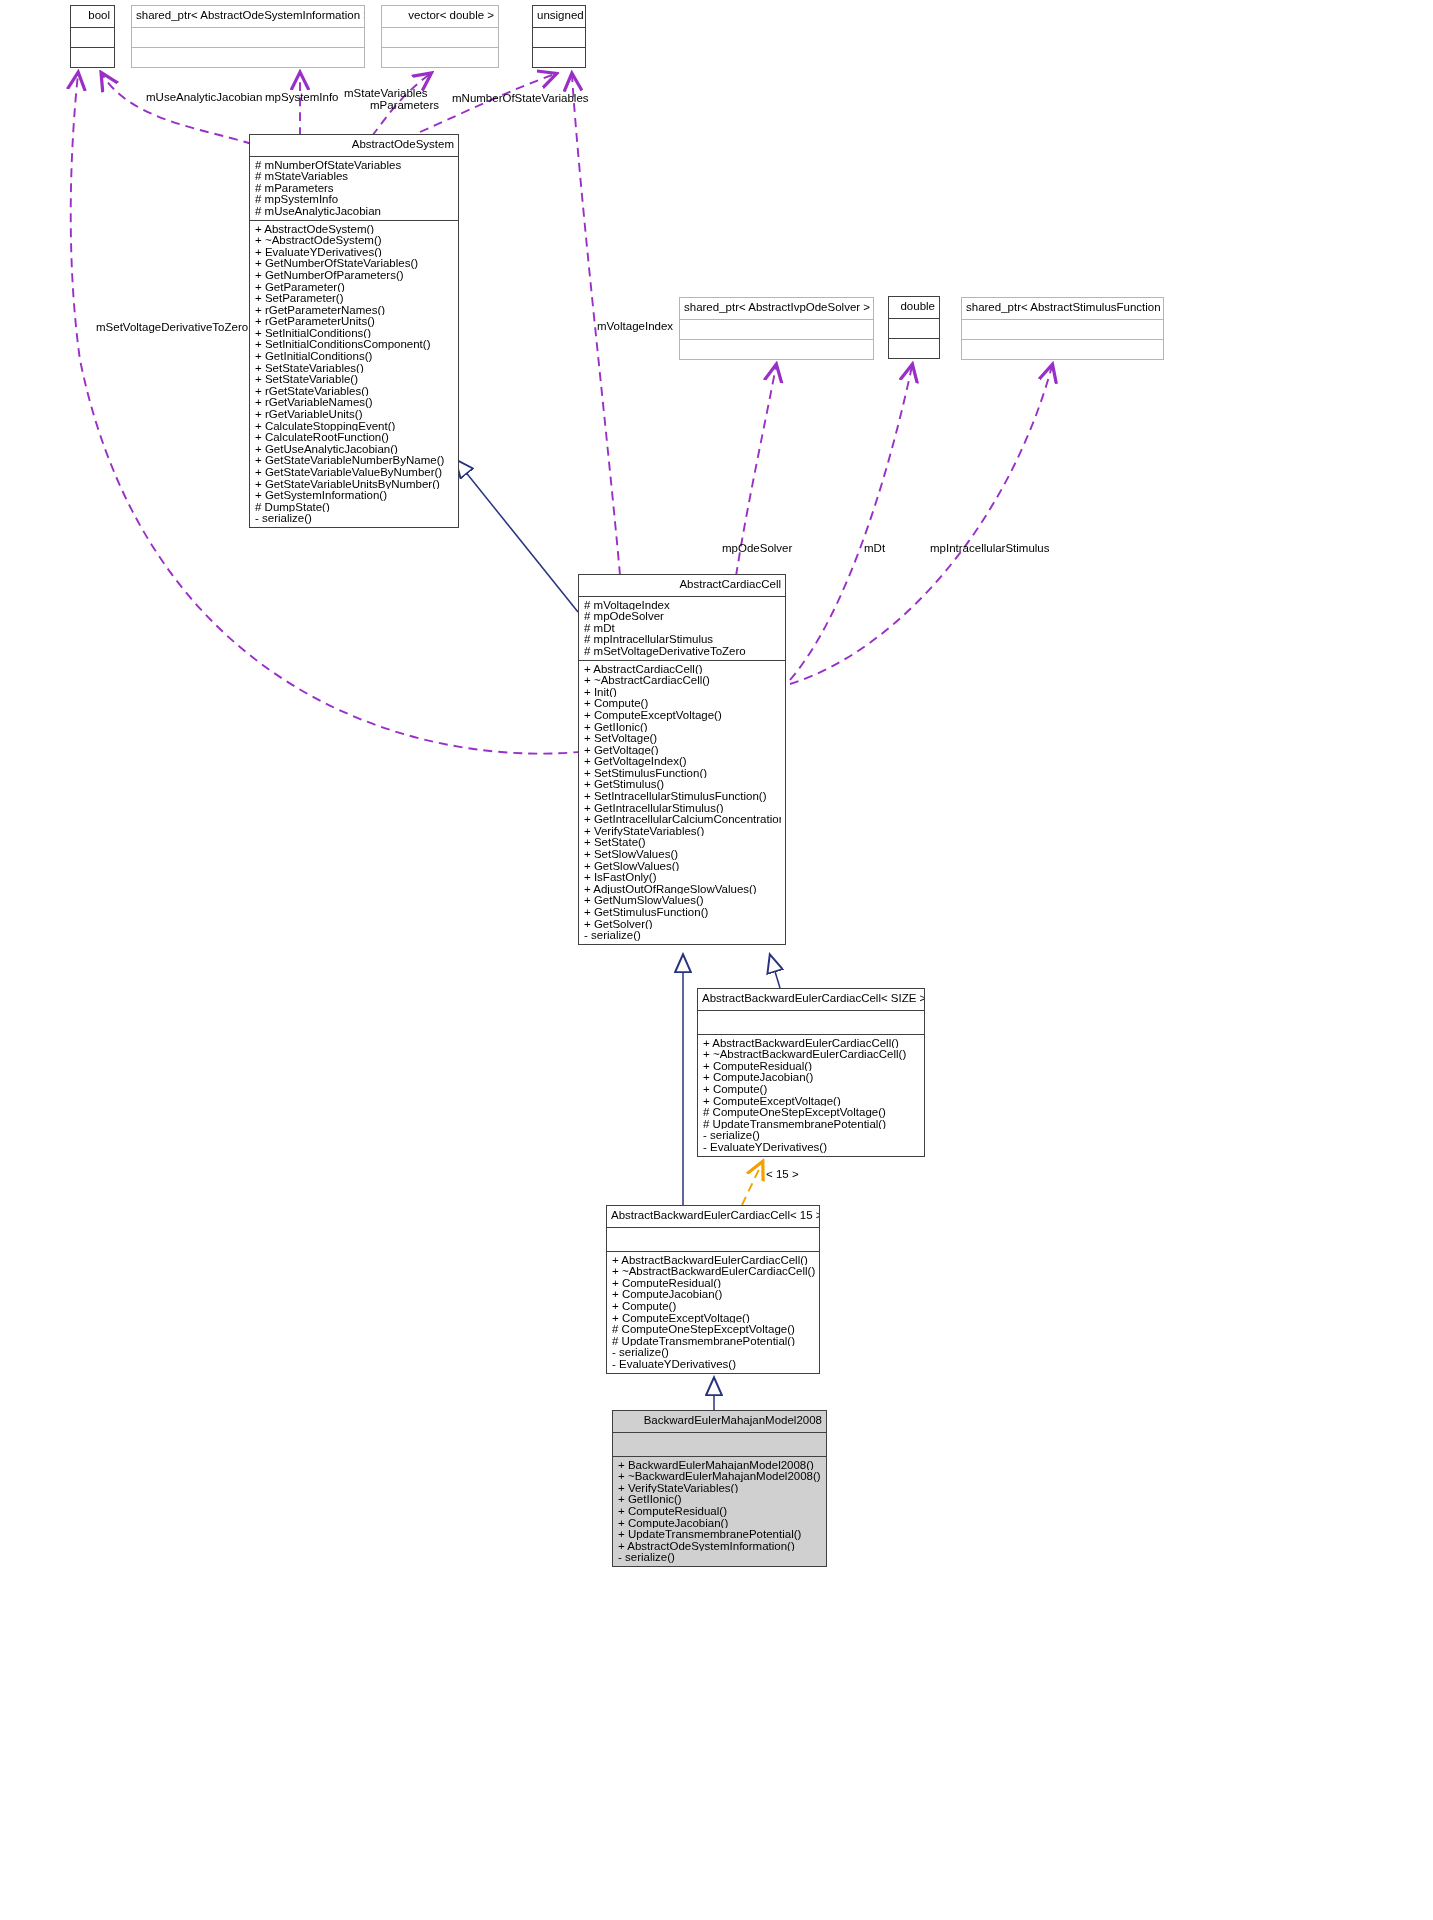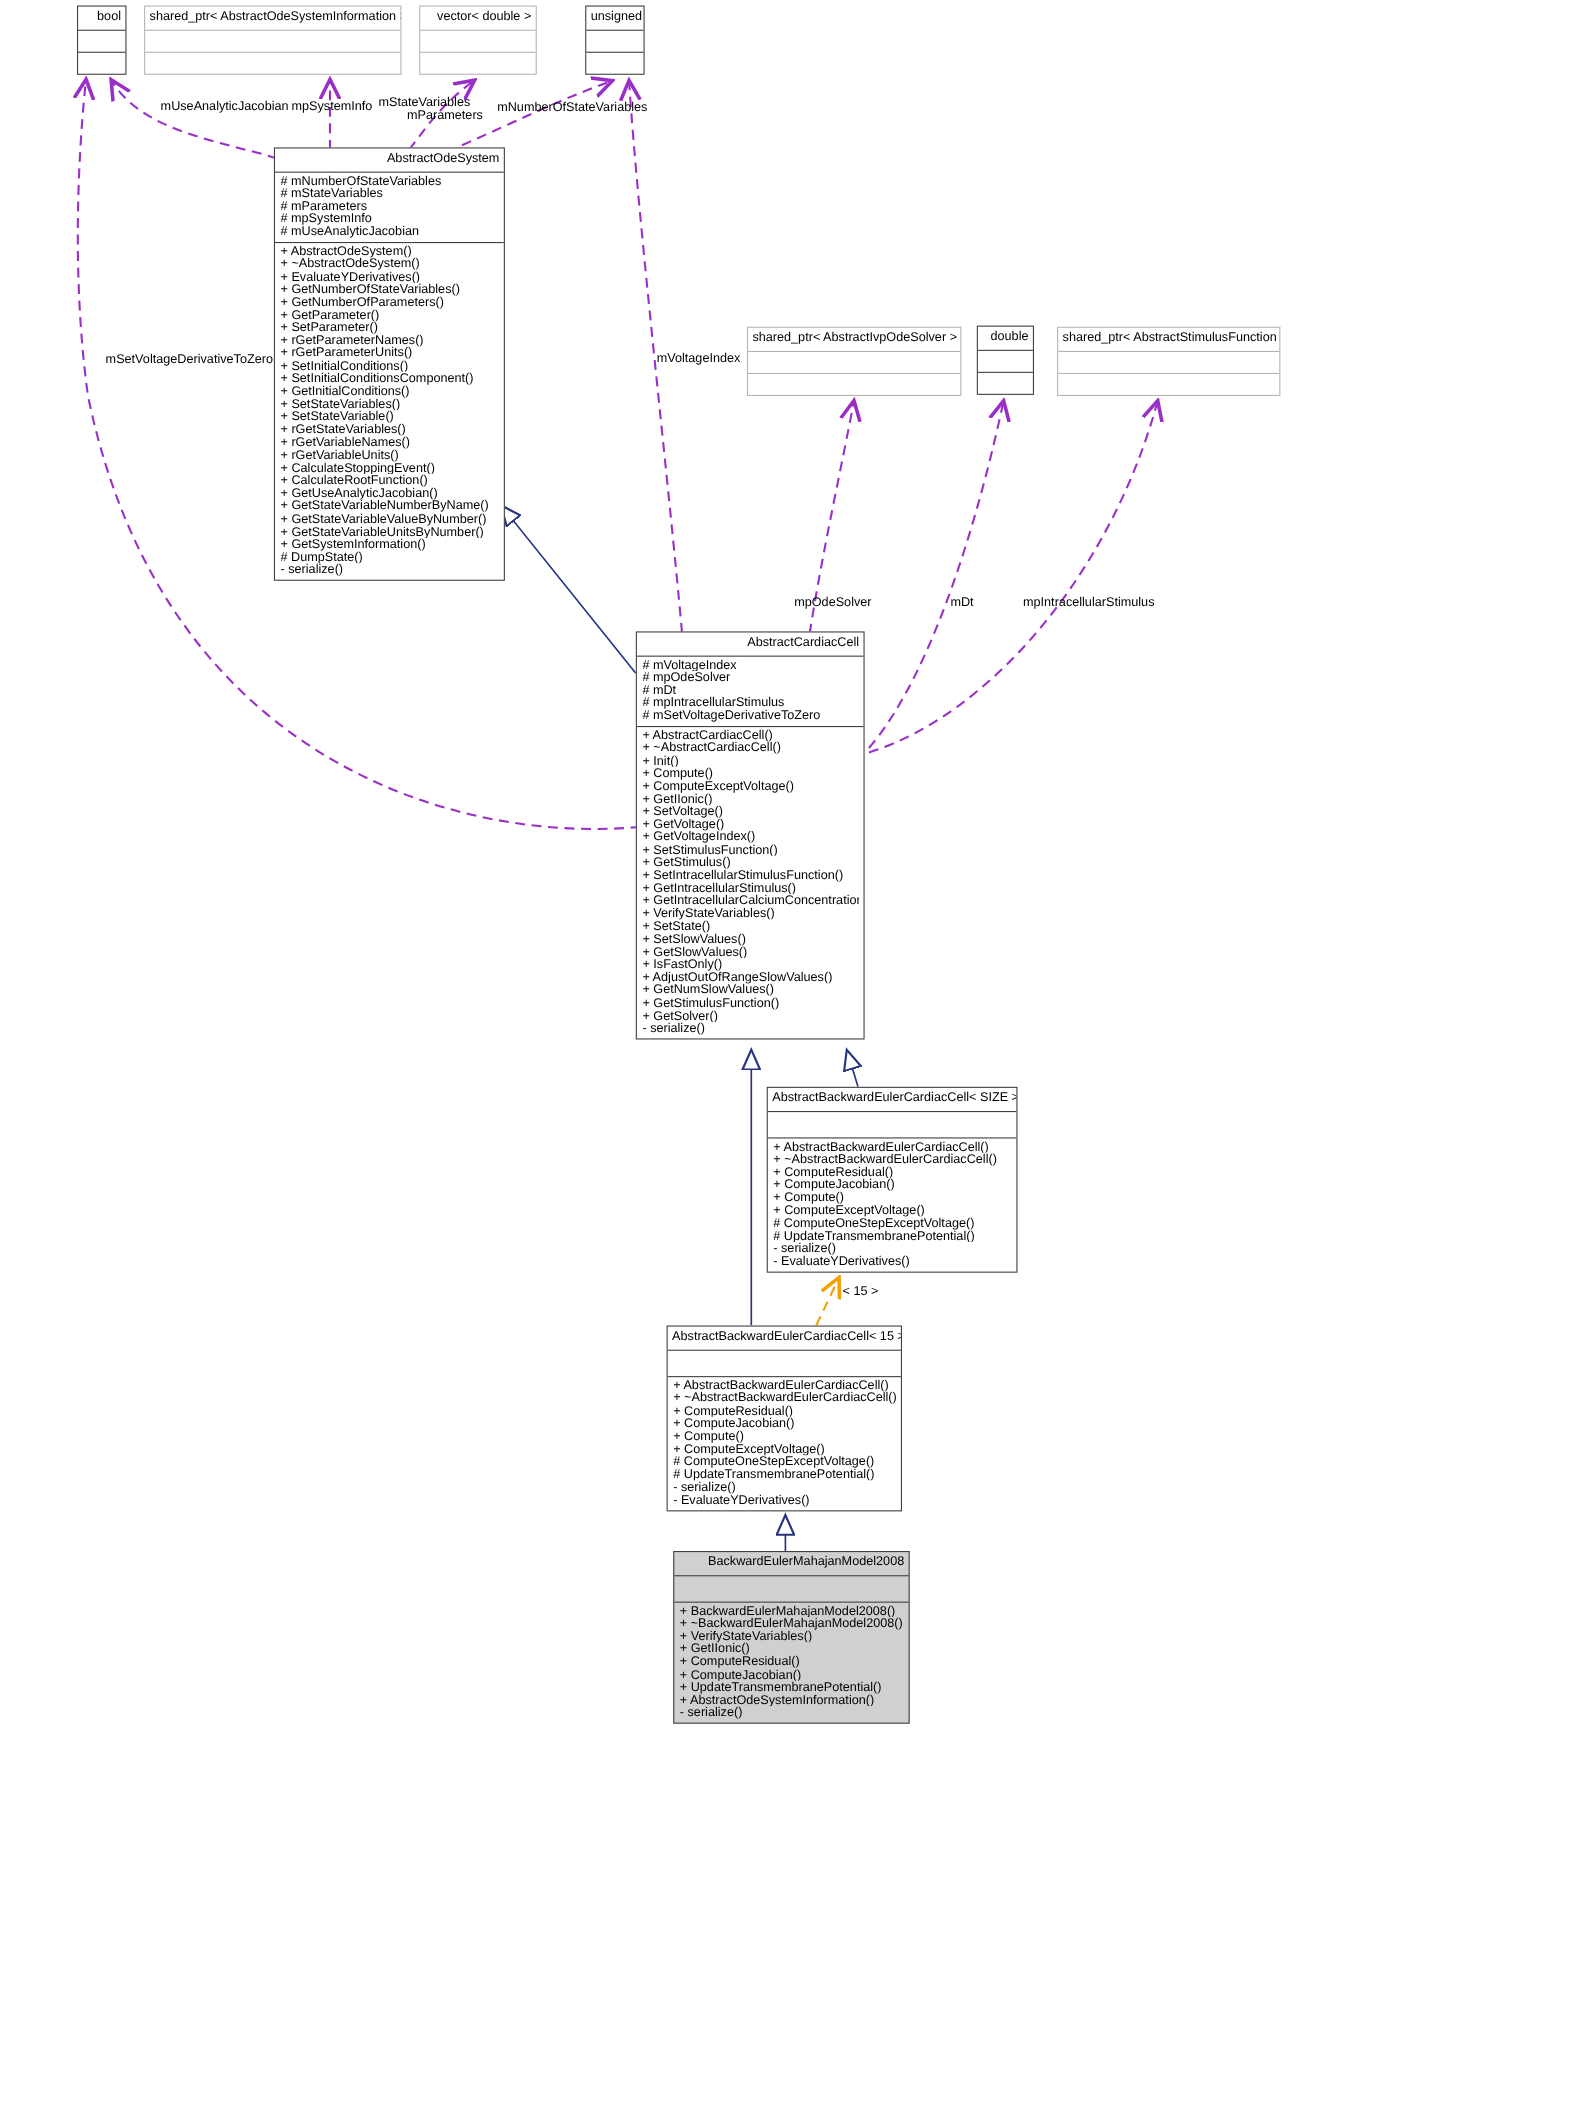--- a/index.html
+++ b/index.html
@@ -145,21 +145,21 @@
   </div>
 
   <div class="node thin" style="left:131px; top:5px; width:234px;">
     <div class="title">shared_ptr&lt; AbstractOdeSystemInformation &gt;</div>
     <div class="sep"></div>
     <div class="section empty"></div>
     <div class="sep"></div>
     <div class="section empty"></div>
   </div>
 
-  <div class="node thin" style="left:381px; top:5px; width:107px;">
+  <div class="node thin" style="left:381px; top:5px; width:118px;">
     <div class="title">vector&lt; double &gt;</div>
     <div class="sep"></div>
     <div class="section empty"></div>
     <div class="sep"></div>
     <div class="section empty"></div>
   </div>
 
   <div class="node thick" style="left:532px; top:5px; width:54px;">
     <div class="title">unsigned</div>
     <div class="sep"></div>

